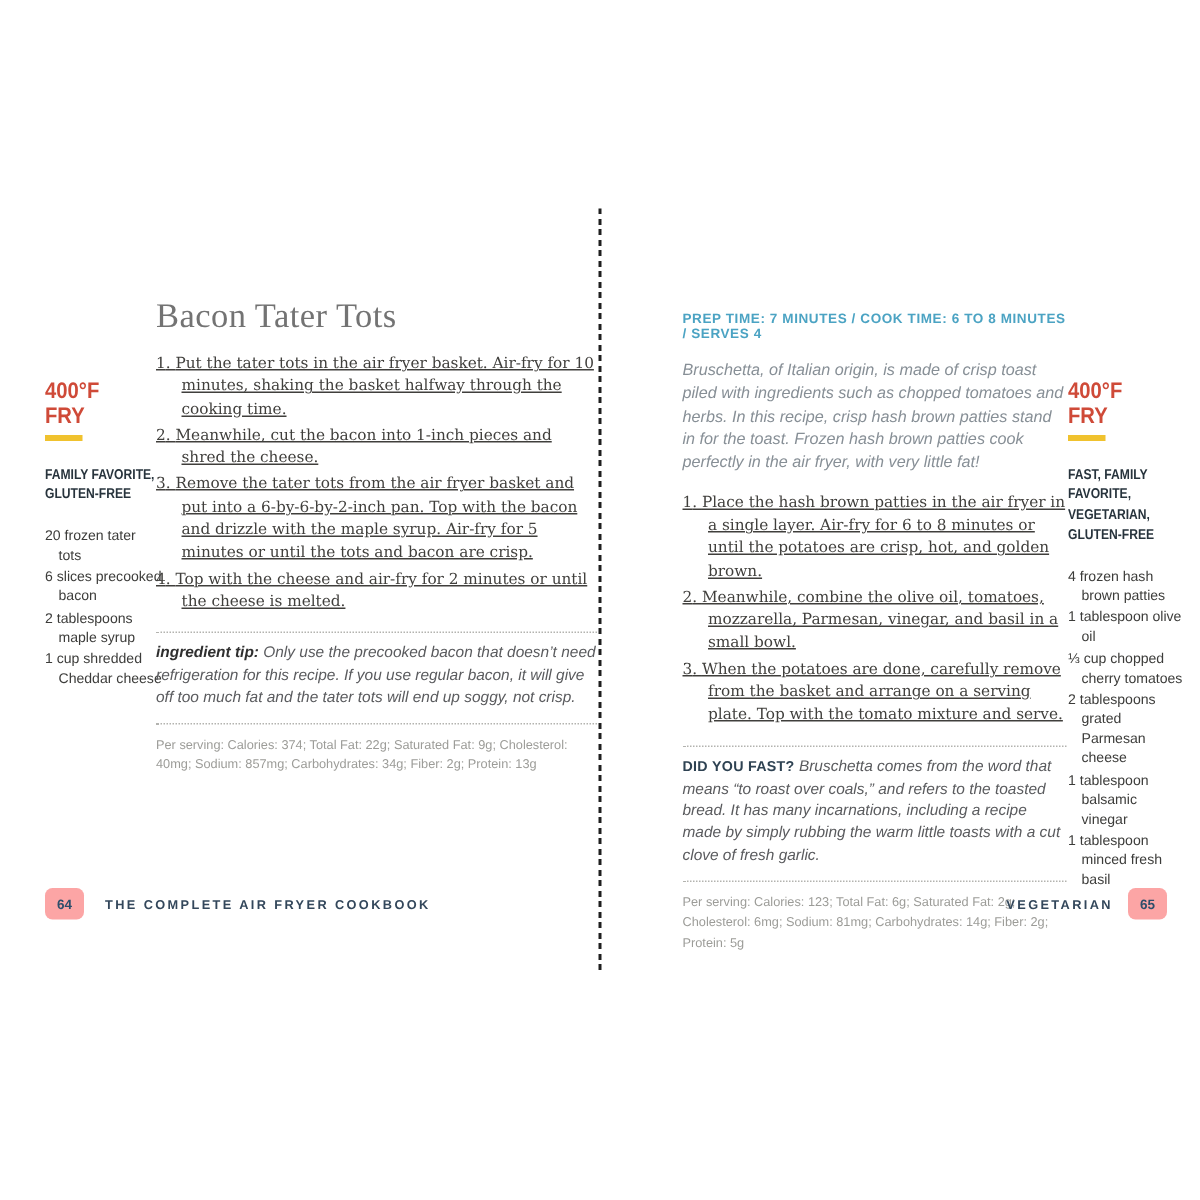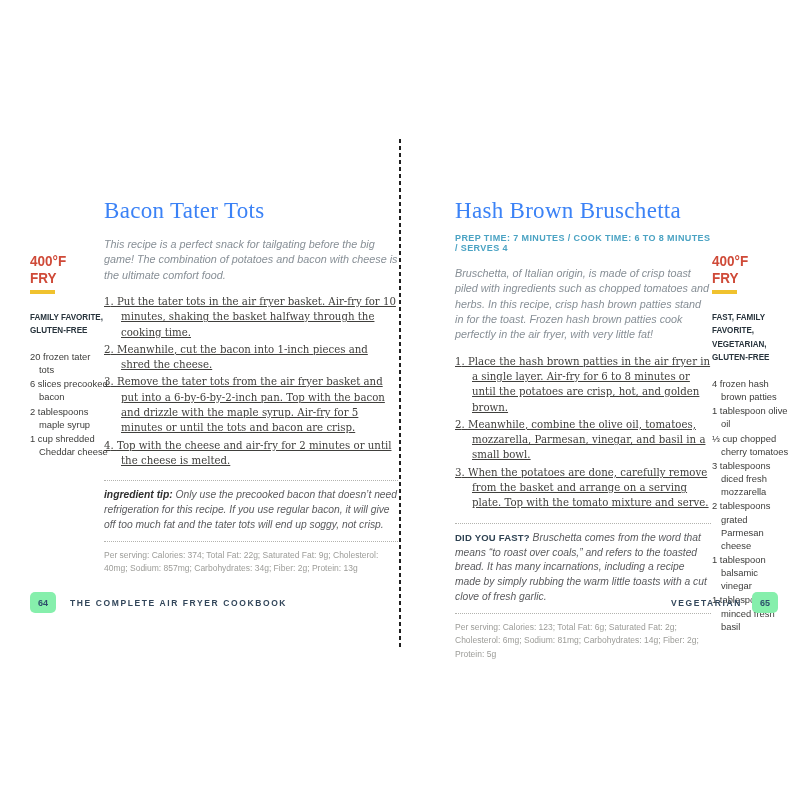--- a/index.html
+++ b/index.html
@@ -9,21 +9,21 @@
   
   .divider { position:absolute; left:399px; top:139px; width:2px; height:510px;
     background:repeating-linear-gradient(to bottom,#1f1f1f 0 4px,transparent 4px 7px); }
 
   
   .main-col { position:absolute; }
   #left-main { left:104px; top:198px; width:294px; }
   #right-main { left:455px; top:198px; width:256px; }
 
   .recipe-title { font-family:"Liberation Serif","DejaVu Serif",serif; font-size:23px; font-weight:500;
-    color:#3b82f6; letter-spacing:0.3px; }
+    color:#737373; letter-spacing:0.3px; }
   .recipe-meta { margin-top:9px; font-size:9px; font-weight:bold; color:#4ba3c3; letter-spacing:0.4px; }
   .recipe-intro { margin-top:13px; font-size:10.8px; font-style:italic; color:#878f96; line-height:1.42; }
 
   .steps { margin-top:11px; list-style:none; counter-reset:step; font-family:"DejaVu Serif",serif;
     font-size:10.2px; color:#403f3c; line-height:1.5;text-decoration:underline; }
   .steps li { padding-left:17px; text-indent:-17px; margin-bottom:2px; }
   .steps li::before { counter-increment:step; content:counter(step) ". "; }
 
   .noteblock { margin-top:12px; border-top:1px dotted #b3b3af; border-bottom:1px dotted #b3b3af;
     padding:7px 0 8px; font-size:10.3px; font-style:italic; color:#5a5b5e; line-height:1.45; }
@@ -38,21 +38,21 @@
   .temp, .method { font-size:15px; font-weight:bold; color:#cf4a38; line-height:1.1;
     transform:scaleX(0.9); transform-origin:left; white-space:nowrap; }
   .accent-bar { width:25px; height:4px; background:#f0c22e; margin-top:4px; }
   .tags { margin-top:16px; }
   .tags div { font-size:9.5px; font-weight:bold; color:#27333c; line-height:1.42;
     white-space:nowrap; transform:scaleX(0.85); transform-origin:left; }
   .ingredients { margin-top:13px; list-style:none; font-size:9.4px; color:#3c3c3a; line-height:1.4; }
   .ingredients li { padding-left:9px; text-indent:-9px; margin-bottom:1px; }
 
   
-  .footer-badge { position:absolute; width:26px; height:21px; background:#86efac; border-radius:5px;
+  .footer-badge { position:absolute; width:26px; height:21px; background:#fca5a5; border-radius:5px;
     color:#2d4e6b; font-size:9px; font-weight:bold; display:flex; align-items:center; justify-content:center; }
   #left-badge { left:30px; top:592px; }
   #right-badge { left:752px; top:592px; }
   .footer-label { position:absolute; top:598px; font-size:8.5px; font-weight:bold;
     letter-spacing:1.6px; color:#33475b; white-space:nowrap; }
   #left-footer-label { left:70px; }
   #right-footer-label { right:58px; }
 </style>
 </head>
 <body>
@@ -72,35 +72,33 @@
     <ul class="ingredients">
       <li>20 frozen tater tots</li>
       <li>6 slices precooked bacon</li>
       <li>2 tablespoons maple syrup</li>
       <li>1 cup shredded Cheddar cheese</li>
     </ul>
   </div>
 
   <div class="main-col" id="left-main">
     <h1 class="recipe-title">Bacon Tater Tots</h1>
-    <p class="recipe-intro">This recipe is a perfect snack for tailgating before the big game! The combination of potatoes and bacon with cheese is the ultimate comfort food.</p>
     <ol class="steps">
       <li>Put the tater tots in the air fryer basket. Air-fry for 10 minutes, shaking the basket halfway through the cooking time.</li>
       <li>Meanwhile, cut the bacon into 1-inch pieces and shred the cheese.</li>
       <li>Remove the tater tots from the air fryer basket and put into a 6-by-6-by-2-inch pan. Top with the bacon and drizzle with the maple syrup. Air-fry for 5 minutes or until the tots and bacon are crisp.</li>
       <li>Top with the cheese and air-fry for 2 minutes or until the cheese is melted.</li>
     </ol>
     <div class="noteblock">
       <span class="tip-label">ingredient tip:</span><span> Only use the precooked bacon that doesn’t need refrigeration for this recipe. If you use regular bacon, it will give off too much fat and the tater tots will end up soggy, not crisp.</span>
     </div>
     <p class="nutrition">Per serving: Calories: 374; Total Fat: 22g; Saturated Fat: 9g; Cholesterol: 40mg; Sodium: 857mg; Carbohydrates: 34g; Fiber: 2g; Protein: 13g</p>
   </div>
 
   <div class="main-col" id="right-main">
-    <h1 class="recipe-title">Hash Brown Bruschetta</h1>
     <div class="recipe-meta">PREP TIME: 7 MINUTES / COOK TIME: 6 TO 8 MINUTES / SERVES 4</div>
     <p class="recipe-intro">Bruschetta, of Italian origin, is made of crisp toast piled with ingredients such as chopped tomatoes and herbs. In this recipe, crisp hash brown patties stand in for the toast. Frozen hash brown patties cook perfectly in the air fryer, with very little fat!</p>
     <ol class="steps">
       <li>Place the hash brown patties in the air fryer in a single layer. Air-fry for 6 to 8 minutes or until the potatoes are crisp, hot, and golden brown.</li>
       <li>Meanwhile, combine the olive oil, tomatoes, mozzarella, Parmesan, vinegar, and basil in a small bowl.</li>
       <li>When the potatoes are done, carefully remove from the basket and arrange on a serving plate. Top with the tomato mixture and serve.</li>
     </ol>
     <div class="noteblock">
       <span class="know-label">DID YOU FAST?</span><span> Bruschetta comes from the word that means “to roast over coals,” and refers to the toasted bread. It has many incarnations, including a recipe made by simply rubbing the warm little toasts with a cut clove of fresh garlic.</span>
     </div>
@@ -114,21 +112,20 @@
     <div class="tags">
       <div>FAST, FAMILY</div>
       <div>FAVORITE,</div>
       <div>VEGETARIAN,</div>
       <div>GLUTEN-FREE</div>
     </div>
     <ul class="ingredients">
       <li>4 frozen hash brown patties</li>
       <li>1 tablespoon olive oil</li>
       <li>⅓ cup chopped cherry tomatoes</li>
-      <li>3 tablespoons diced fresh mozzarella</li>
       <li>2 tablespoons grated Parmesan cheese</li>
       <li>1 tablespoon balsamic vinegar</li>
       <li>1 tablespoon minced fresh basil</li>
     </ul>
   </div>
 
   <div class="footer-badge" id="left-badge">64</div>
   <div class="footer-label" id="left-footer-label">THE COMPLETE AIR FRYER COOKBOOK</div>
   <div class="footer-label" id="right-footer-label">VEGETARIAN</div>
   <div class="footer-badge" id="right-badge">65</div>

